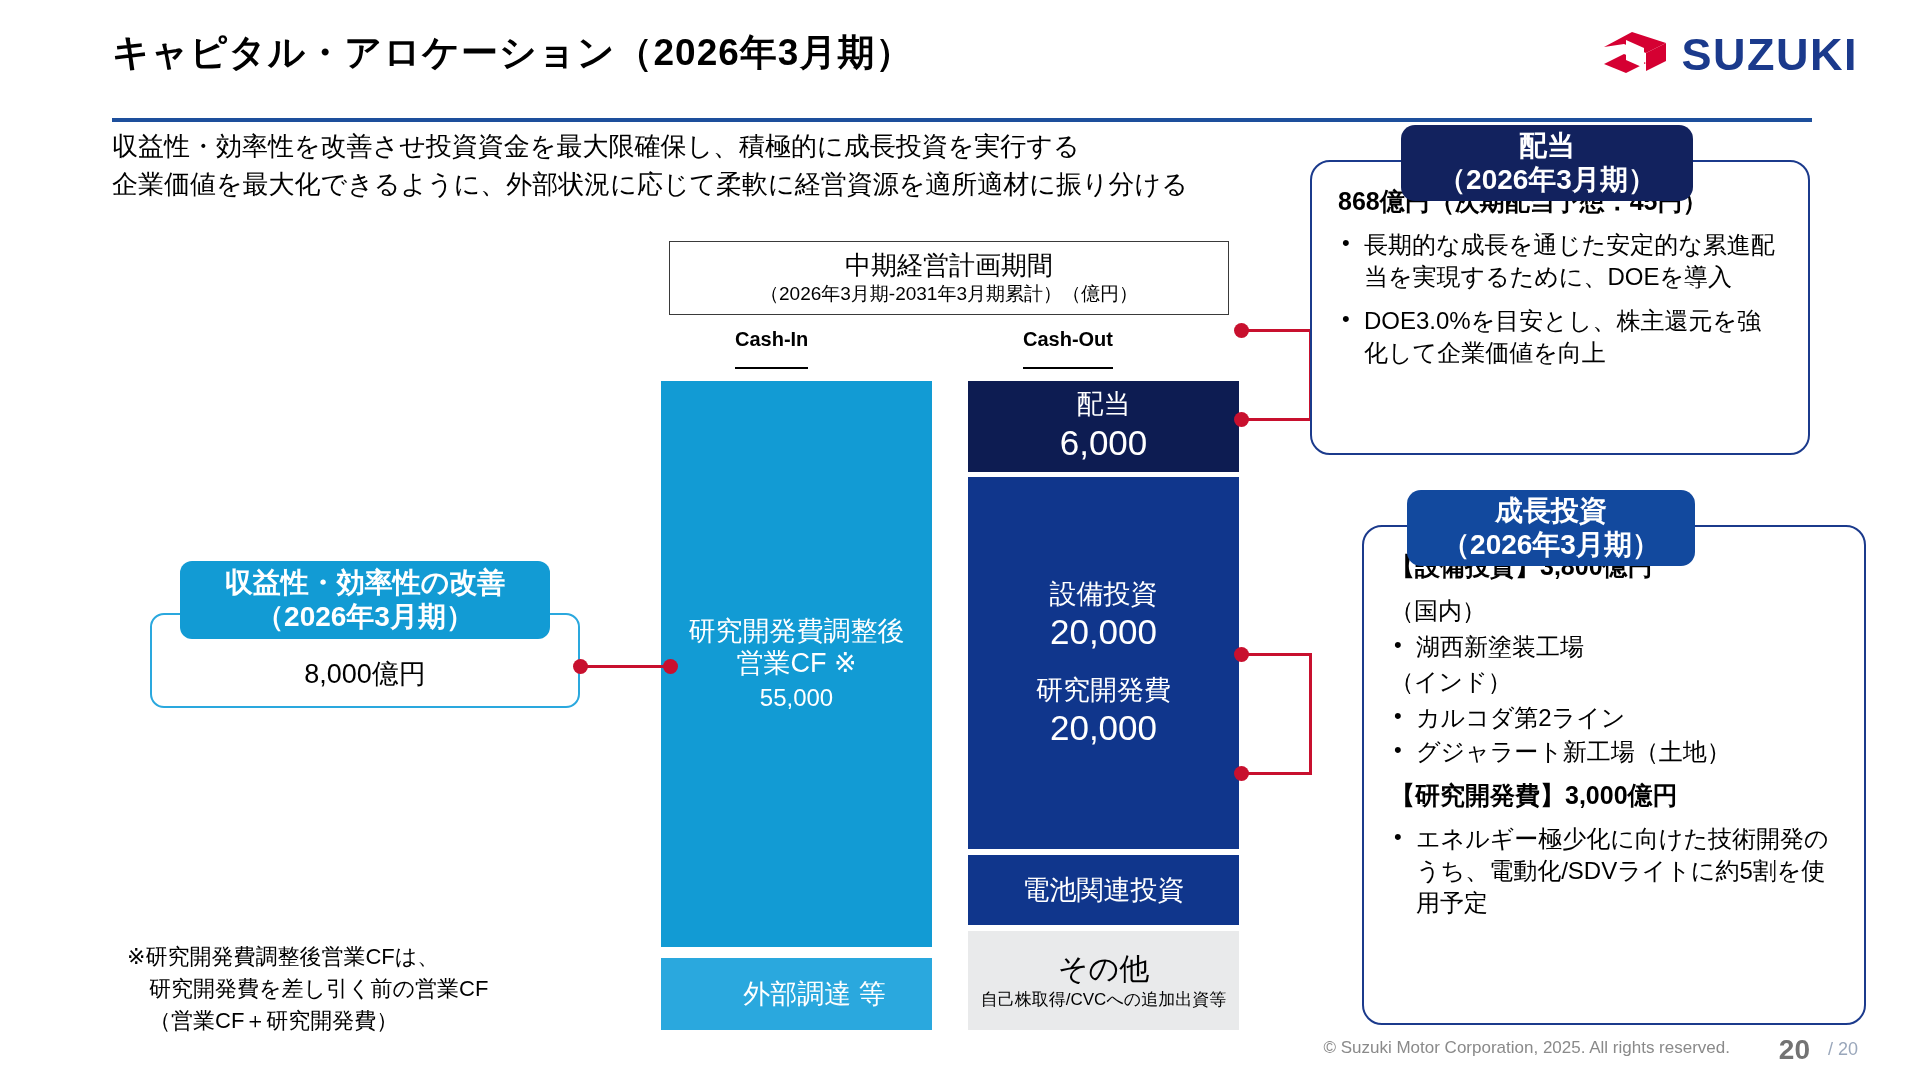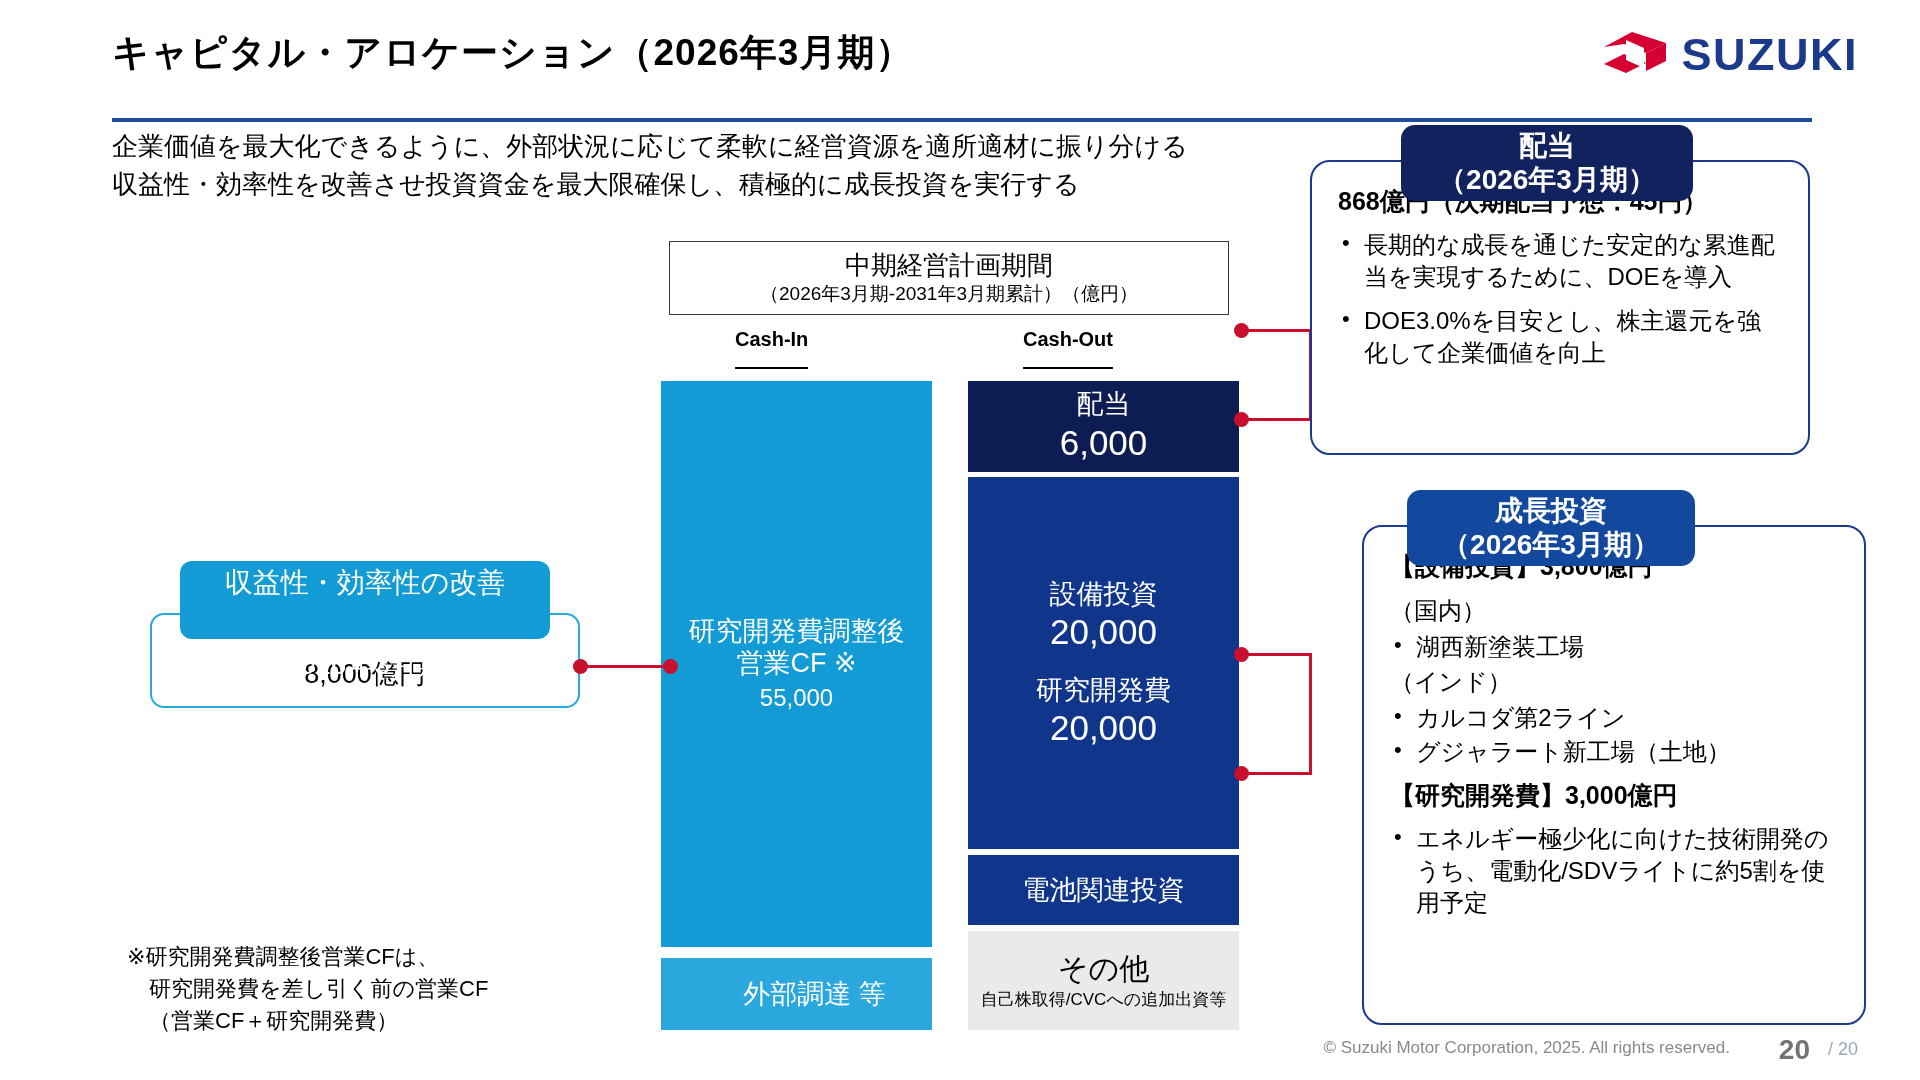--- a/index.html
+++ b/index.html
@@ -78,21 +78,21 @@
     display:flex;align-items:flex-end;justify-content:center;
     padding-bottom:14px;box-sizing:border-box;
   }
   .left-outline .amt{font-size:27px;}
   .left-chip{
     position:absolute;left:180px;top:561px;width:370px;height:78px;
     background:#129bd4;border-radius:12px;color:#fff;
     display:flex;flex-direction:column;align-items:center;justify-content:center;
     line-height:1.2;
   }
-  .left-chip div{font-size:28px;font-weight:normal;margin-top:48px;}
+  .left-chip div{font-size:28px;font-weight:bold;}
 
   .note{
     position:absolute;left:127px;top:941px;font-size:22px;line-height:1.45;
     white-space:pre-line;
   }
 
   
   .panel{
     position:absolute;border:2px solid #1b3a8c;border-radius:20px;background:#fff;
     box-sizing:border-box;
@@ -140,22 +140,22 @@
       <path d="M2 17 L30 2 L64 13 L44 23 L22 14 Z" fill="#d50032"></path>
       <path d="M2 34 L22 24 L44 33 L24 43 Z" fill="#d50032"></path>
       <path d="M64 13 L64 31 L44 41 L44 23 Z" fill="#d50032"></path>
       <path d="M24 10 L42 18 L42 38 L24 30 Z" fill="#ffffff"></path>
     </svg>
     <span class="logo-text">SUZUKI</span>
   </div>
   <div class="rule"></div>
 
   <div class="lead">
+    <div>収益性・効率性を改善させ投資資金を最大限確保し、積極的に成長投資を実行する</div>
     <div>企業価値を最大化できるように、外部状況に応じて柔軟に経営資源を適所適材に振り分ける</div>
-    <div>収益性・効率性を改善させ投資資金を最大限確保し、積極的に成長投資を実行する</div>
   </div>
 
   <div class="plan-box">
     <div class="plan-title">中期経営計画期間</div>
     <div class="plan-sub">（2026年3月期-2031年3月期累計）（億円）</div>
   </div>
 
   <div class="col-head cin">Cash-In</div>
   <div class="col-head cout">Cash-Out</div>
 

